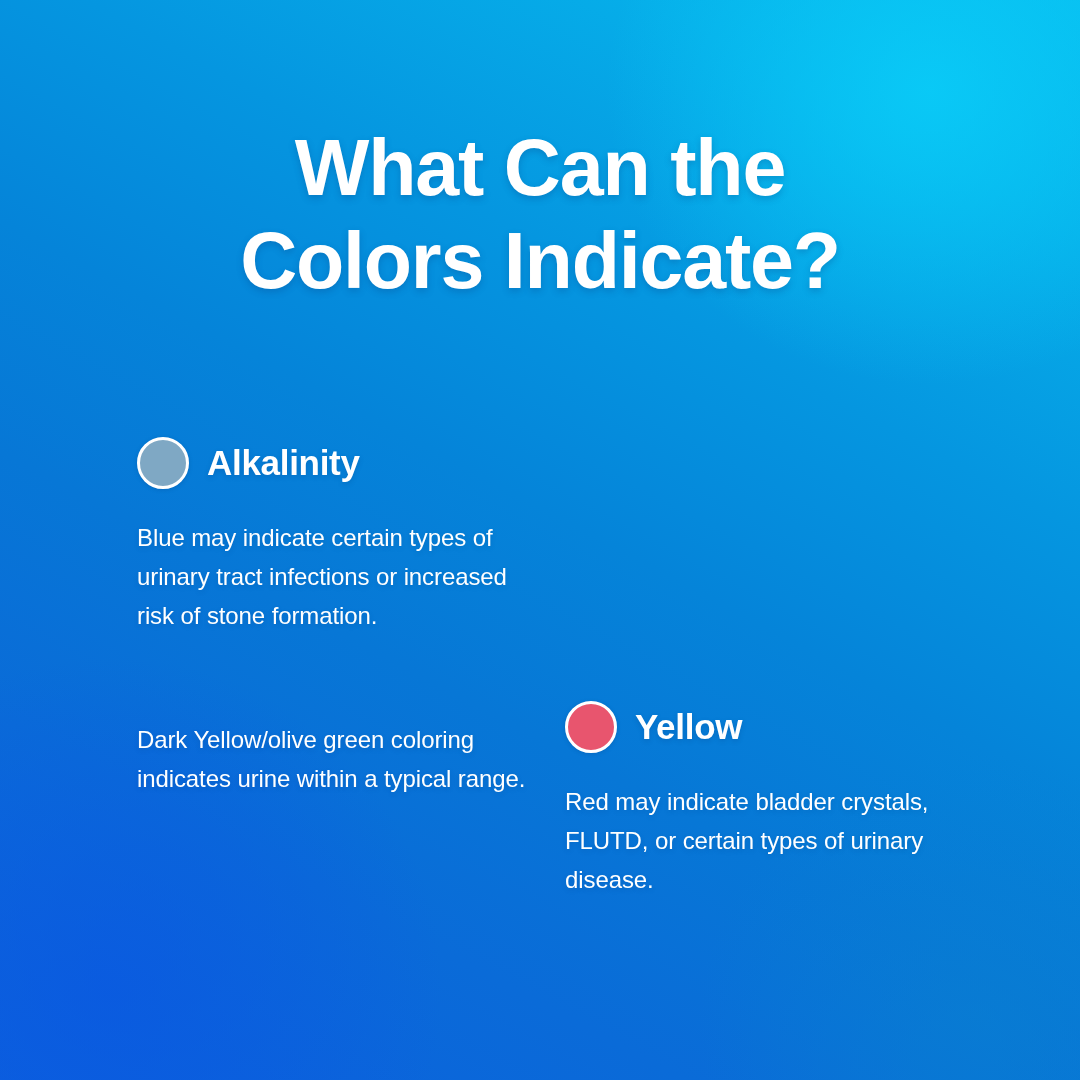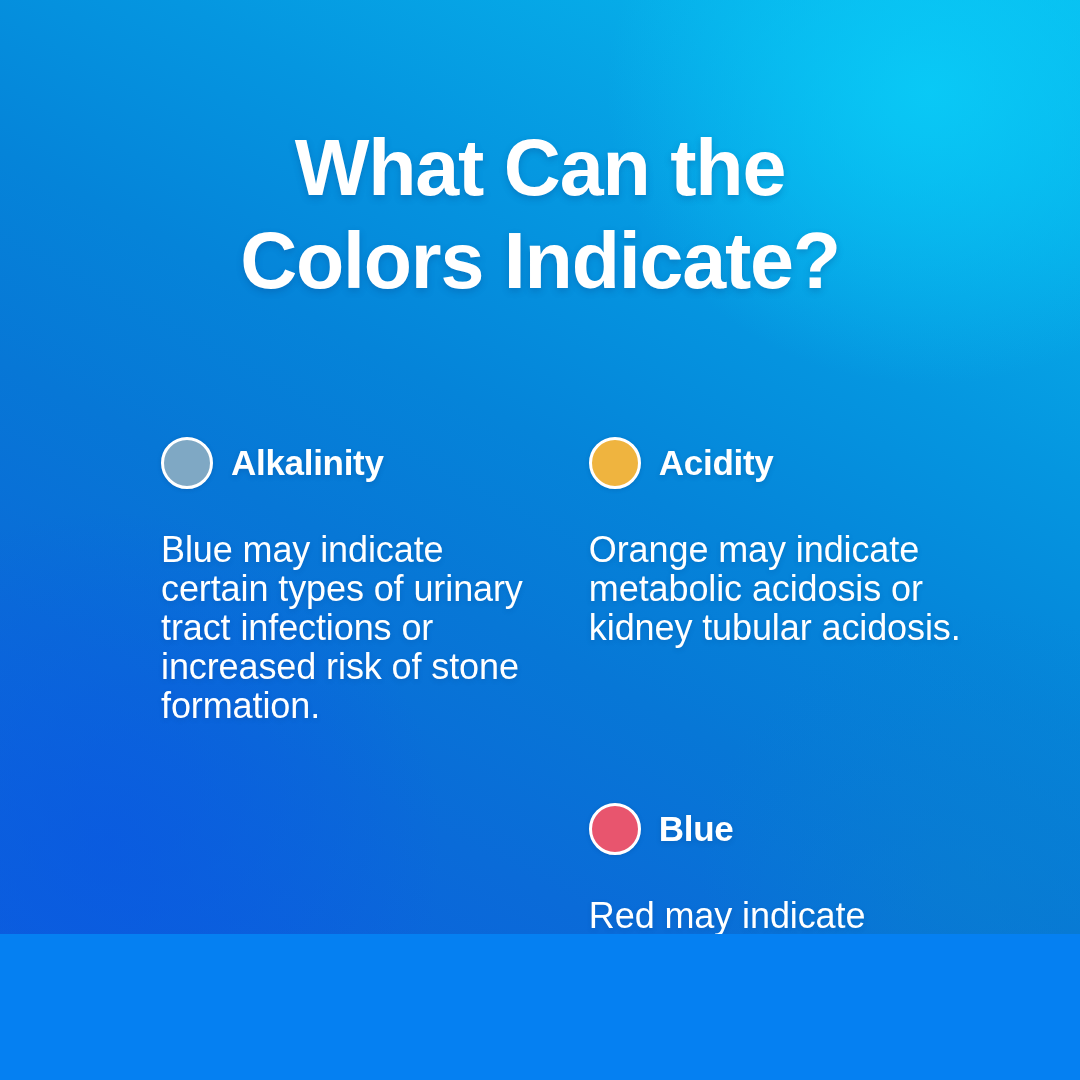--- a/index.html
+++ b/index.html
@@ -10,21 +10,21 @@
     width: 1080px;
     height: 1080px;
     overflow: hidden;
     font-family: "Liberation Sans", sans-serif;
     background: #0580F2;
   }
 
   .infographic {
     position: relative;
     width: 1080px;
-    height: 934px;
+    height: 1080px;
     box-sizing: border-box;
     background:
       linear-gradient(208deg,
         #07BCEF 0%,
         #06AEE9 14%,
         #0596E0 32%,
         #0584D9 48%,
         #0777D6 62%,
         #0A6BD8 78%,
         #0B63DC 92%,
@@ -89,21 +89,20 @@
   .row {
     display: flex;
     align-items: flex-start;
   }
   .row-top { margin-bottom: 37px; }
 
   .cell {
     width: 428px;
     box-sizing: border-box;
     padding-right: 20px;
-    margin-left: 24px;
   }
   .cell-right {
     width: 402px;
     padding-right: 0;
   }
 
   .cell-head {
     display: flex;
     align-items: center;
     height: 62px;
@@ -126,21 +125,21 @@
     font-size: 35px;
     font-weight: bold;
     line-height: 40px;
     letter-spacing: -0.3px;
     text-shadow: 0 2px 5px rgba(6, 62, 130, 0.24);
     white-space: nowrap;
   }
 
   .cell-body {
     color: #ffffff;
-    font-size: 36px;
+    font-size: 24px;
     line-height: 39px;
     letter-spacing: -0.1px;
     text-shadow: 0 2px 5px rgba(6, 62, 130, 0.20);
   }
 </style>
 </head>
 <body>
 
 <div class="infographic">
 
@@ -156,39 +155,33 @@
     <div class="row row-top">
 
       <div class="cell">
         <div class="cell-head">
           <span class="swatch" style="background-color: rgb(127, 168, 196);"></span>
           <span class="cell-title">Alkalinity</span>
         </div>
         <p class="cell-body">Blue may indicate certain types of urinary tract infections or increased risk of stone formation.</p>
       </div>
 
-      <div class="cell cell-right">
-        <div class="cell-head">
-          <span class="swatch" style="background-color: rgb(239, 180, 63);"></span>
-          <span class="cell-title">Acidity</span>
-        </div>
-        <p class="cell-body">Orange may indicate metabolic acidosis or kidney tubular acidosis.</p>
-      </div>
 
     </div>
 
     <div class="row row-bottom">
 
       <div class="cell">
+        <p class="cell-body">Dark Yellow/olive green coloring indicates urine within a typical range.</p>
       </div>
 
       <div class="cell cell-right">
         <div class="cell-head">
           <span class="swatch" style="background-color: rgb(232, 85, 110);"></span>
-          <span class="cell-title">Blue</span>
+          <span class="cell-title">Yellow</span>
         </div>
         <p class="cell-body">Red may indicate bladder crystals, FLUTD, or certain types of urinary disease.</p>
       </div>
 
     </div>
 
   </div>
 </div>
 
 </body></html>

